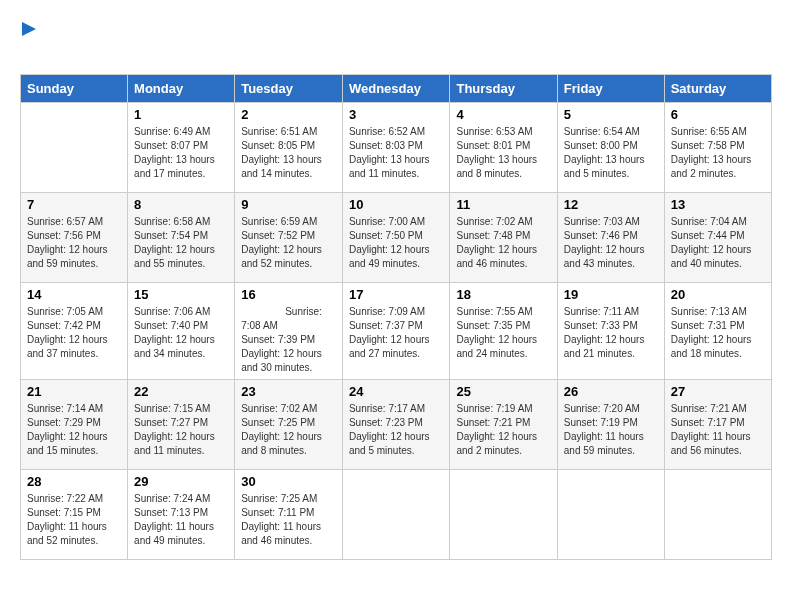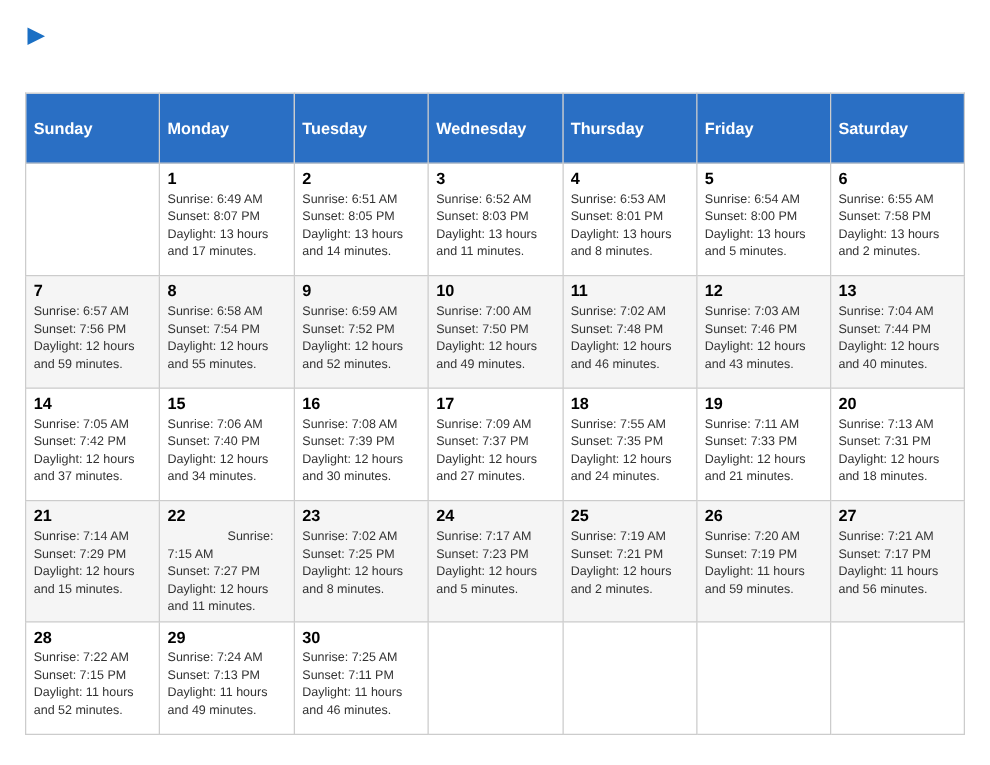--- a/index.html
+++ b/index.html
@@ -49,21 +49,21 @@
     }
     table {
       width: 100%;
       border-collapse: collapse;
       font-size: 11px;
     }
     th {
       background-color: #2a6fc4;
       color: #fff;
       text-align: left;
-      padding: 20px 6px;
+      padding: 6px 6px;
       font-size: 13px;
       font-weight: bold;
       border: 1px solid #ccc;
     }
     td {
       border: 1px solid #ccc;
       vertical-align: top;
       padding: 4px 6px;
       height: 90px;
       width: 108px;
@@ -184,21 +184,21 @@
       </tr>
       <tr class="row-odd">
         <td><span class="day-number">14</span><span class="day-info" style="white-space: pre-line; text-align: right;">Sunrise: 7:05 AM
 Sunset: 7:42 PM
 Daylight: 12 hours
 and 37 minutes.</span></td>
         <td><span class="day-number">15</span><span class="day-info" style="white-space: pre-line;">Sunrise: 7:06 AM
 Sunset: 7:40 PM
 Daylight: 12 hours
 and 34 minutes.</span></td>
-        <td><span class="day-number">16</span><span class="day-info" style="white-space: pre-line;">Sunrise: 7:08 AM
+        <td><span class="day-number">16</span><span class="day-info" style="white-space: pre-line; margin-left: 44px;">Sunrise: 7:08 AM
 Sunset: 7:39 PM
 Daylight: 12 hours
 and 30 minutes.</span></td>
         <td><span class="day-number">17</span><span class="day-info" style="white-space: pre-line;">Sunrise: 7:09 AM
 Sunset: 7:37 PM
 Daylight: 12 hours
 and 27 minutes.</span></td>
         <td><span class="day-number">18</span><span class="day-info" style="white-space: pre-line;">Sunrise: 7:55 AM
 Sunset: 7:35 PM
 Daylight: 12 hours
@@ -210,21 +210,21 @@
         <td><span class="day-number">20</span><span class="day-info" style="white-space: pre-line; text-align: center;">Sunrise: 7:13 AM
 Sunset: 7:31 PM
 Daylight: 12 hours
 and 18 minutes.</span></td>
       </tr>
       <tr class="row-even">
         <td><span class="day-number">21</span><span class="day-info" style="white-space: pre-line;">Sunrise: 7:14 AM
 Sunset: 7:29 PM
 Daylight: 12 hours
 and 15 minutes.</span></td>
-        <td><span class="day-number">22</span><span class="day-info" style="white-space: pre-line; margin-left: 48px;">Sunrise: 7:15 AM
+        <td><span class="day-number">22</span><span class="day-info" style="white-space: pre-line;">Sunrise: 7:15 AM
 Sunset: 7:27 PM
 Daylight: 12 hours
 and 11 minutes.</span></td>
         <td><span class="day-number">23</span><span class="day-info" style="white-space: pre-line;">Sunrise: 7:02 AM
 Sunset: 7:25 PM
 Daylight: 12 hours
 and 8 minutes.</span></td>
         <td><span class="day-number">24</span><span class="day-info" style="white-space: pre-line;">Sunrise: 7:17 AM
 Sunset: 7:23 PM
 Daylight: 12 hours

